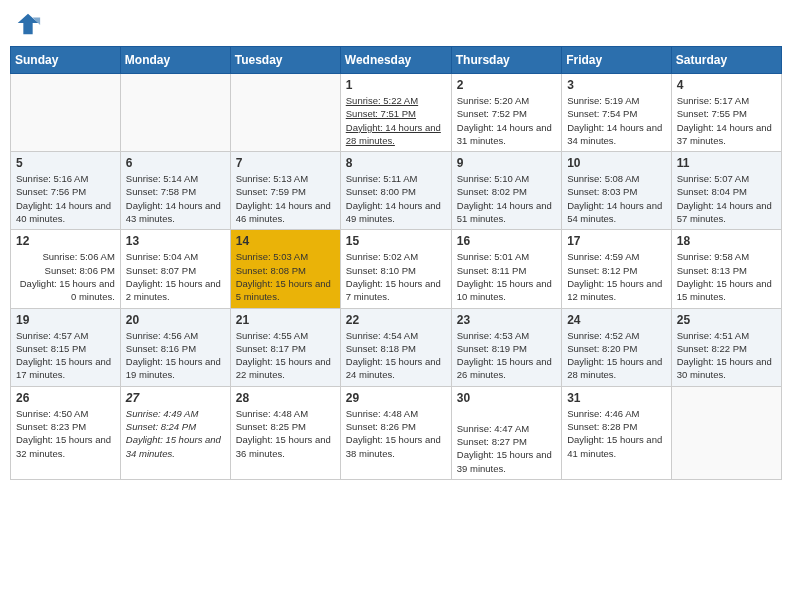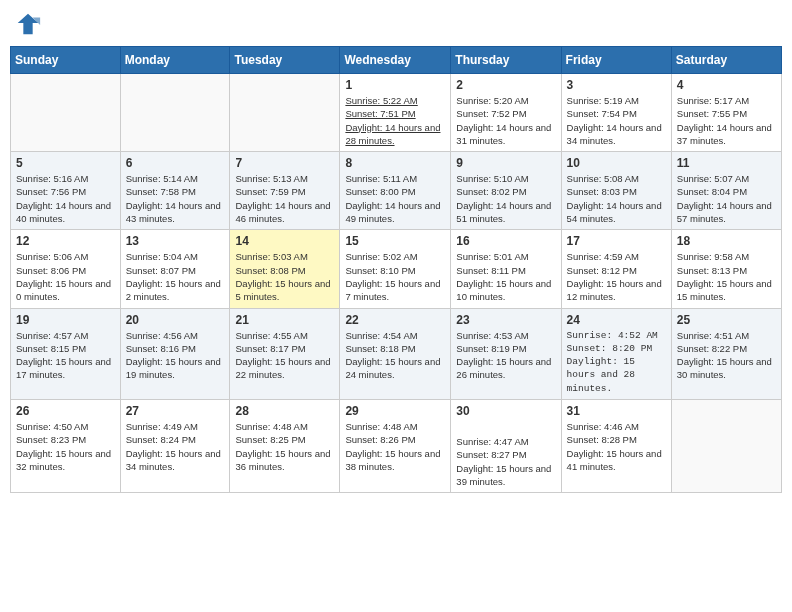--- a/index.html
+++ b/index.html
@@ -195,31 +195,31 @@
         <td style="background: rgb(240, 244, 248);">
           <span class="day-number">11</span>
           <div class="day-info" style="white-space: pre-line;">Sunrise: 5:07 AM
 Sunset: 8:04 PM
 Daylight: 14 hours and 57 minutes.</div>
         </td>
       </tr>
       <tr>
         <td style="background: rgb(255, 255, 255);">
           <span class="day-number">12</span>
-          <div class="day-info" style="white-space: pre-line;">Sunrise: 5:06 AM
+          <div class="day-info" style="white-space: pre-line; text-align: right;">Sunrise: 5:06 AM
 Sunset: 8:06 PM
 Daylight: 15 hours and 0 minutes.</div>
         </td>
         <td style="background: rgb(255, 255, 255);">
           <span class="day-number">13</span>
           <div class="day-info" style="white-space: pre-line;">Sunrise: 5:04 AM
 Sunset: 8:07 PM
 Daylight: 15 hours and 2 minutes.</div>
         </td>
-        <td style="background: #fef9c3;">
+        <td style="background: #eab308;">
           <span class="day-number">14</span>
           <div class="day-info" style="white-space: pre-line;">Sunrise: 5:03 AM
 Sunset: 8:08 PM
 Daylight: 15 hours and 5 minutes.</div>
         </td>
         <td style="background: rgb(255, 255, 255);">
           <span class="day-number">15</span>
           <div class="day-info" style="white-space: pre-line;">Sunrise: 5:02 AM
 Sunset: 8:10 PM
 Daylight: 15 hours and 7 minutes.</div>
@@ -269,39 +269,39 @@
 Daylight: 15 hours and 24 minutes.</div>
         </td>
         <td style="background: rgb(240, 244, 248);">
           <span class="day-number">23</span>
           <div class="day-info" style="white-space: pre-line;">Sunrise: 4:53 AM
 Sunset: 8:19 PM
 Daylight: 15 hours and 26 minutes.</div>
         </td>
         <td style="background: rgb(240, 244, 248);">
           <span class="day-number">24</span>
-          <div class="day-info" style="white-space: pre-line; font-family: Liberation Mono, monospace;">Sunrise: 4:52 AM
+          <div class="day-info" style="white-space: pre-line;">Sunrise: 4:52 AM
 Sunset: 8:20 PM
 Daylight: 15 hours and 28 minutes.</div>
         </td>
         <td style="background: rgb(240, 244, 248);">
           <span class="day-number">25</span>
           <div class="day-info" style="white-space: pre-line;">Sunrise: 4:51 AM
 Sunset: 8:22 PM
 Daylight: 15 hours and 30 minutes.</div>
         </td>
       </tr>
       <tr>
         <td style="background: rgb(255, 255, 255); margin-left: 48px;">
           <span class="day-number">26</span>
           <div class="day-info" style="white-space: pre-line;">Sunrise: 4:50 AM
 Sunset: 8:23 PM
 Daylight: 15 hours and 32 minutes.</div>
         </td>
-        <td style="background: rgb(255, 255, 255);">
+        <td style="background: rgb(255, 255, 255); font-style: italic;">
           <span class="day-number">27</span>
           <div class="day-info" style="white-space: pre-line;">Sunrise: 4:49 AM
 Sunset: 8:24 PM
 Daylight: 15 hours and 34 minutes.</div>
         </td>
         <td style="background: rgb(255, 255, 255);">
           <span class="day-number">28</span>
           <div class="day-info" style="white-space: pre-line;">Sunrise: 4:48 AM
 Sunset: 8:25 PM
 Daylight: 15 hours and 36 minutes.</div>

